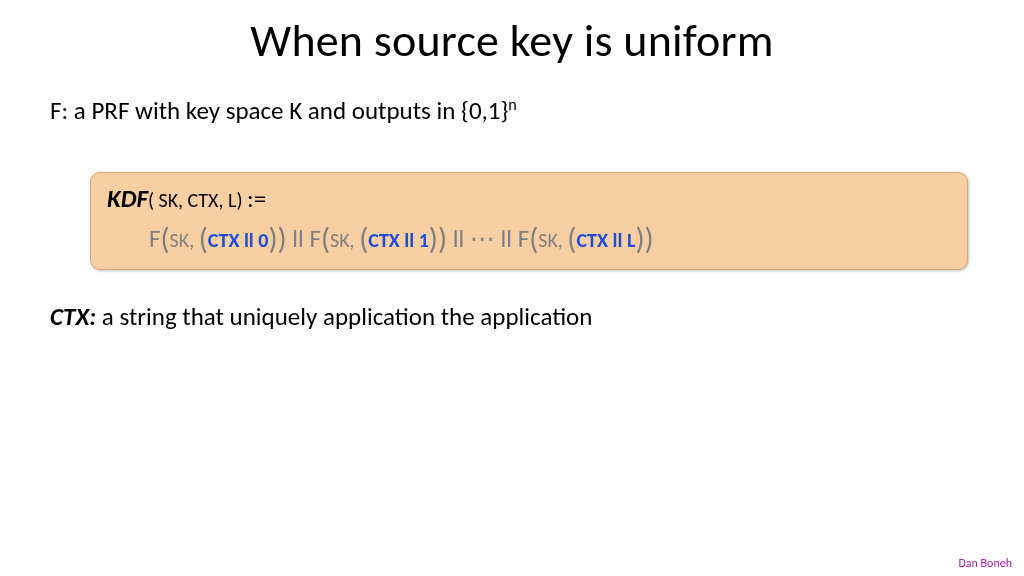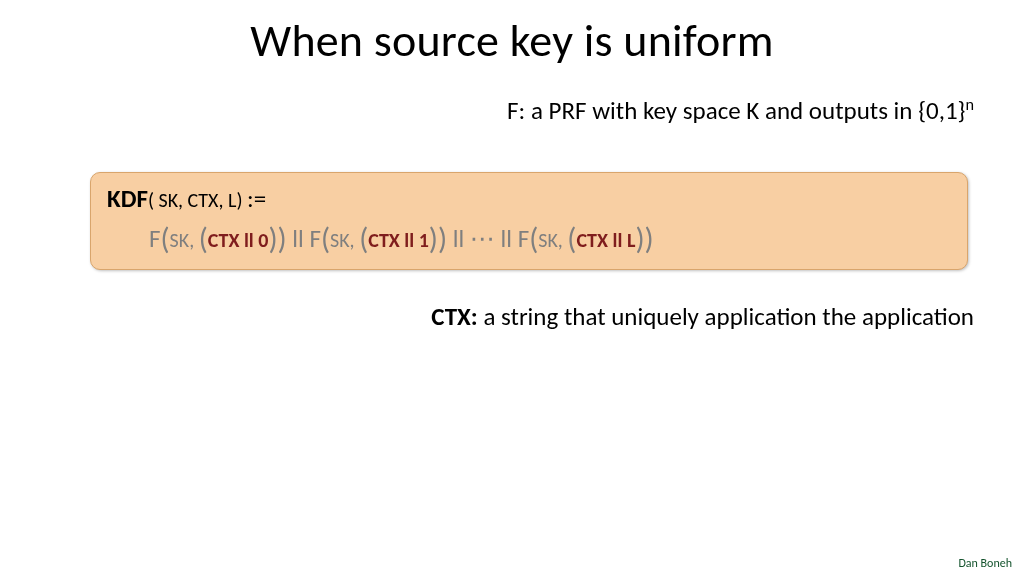--- a/index.html
+++ b/index.html
@@ -20,21 +20,20 @@
     font-size: 46px;
     font-weight: 400;
     text-align: center;
     margin-bottom: 26px;
     letter-spacing: 0.2px;
   }
   .line {
     font-size: 25px;
     line-height: 1.35;
     margin-bottom: 6px;
-    text-align: right;
   }
   .sup { font-size: 0.65em; vertical-align: super; }
   .gap-sm { height: 20px; }
   .gap-md { height: 14px; }
   .bullet {
     font-size: 25px;
     padding-left: 56px;
     position: relative;
     margin-bottom: 10px;
   }
@@ -56,30 +55,30 @@
   .f-line1 {
     font-size: 25px;
   }
   .f-line2 {
     font-size: 25px;
     padding-left: 42px;
     margin-top: 4px;
     white-space: nowrap;
   }
   .gray { color: #7F7F7F; }
-  .blue { color: #7f1d1d; font-weight: bold; }
-  .b { font-weight: bold; }
+  .blue { color: #1d4ed8; font-weight: bold; }
+  .b { font-weight: bold; font-style: italic; }
   .sm { font-size: 20px; text-align: center; }
   .big-op { font-size: 30px; position: relative; top: 2px; }
   .footer-author {
     position: absolute;
     right: 12px;
     bottom: 6px;
     font-size: 12px;
-    color: #14532d;
+    color: #a21caf;
   }
 </style>
 </head>
 <body>
 
 <div class="slide">
 
   <h1 class="title">When source key is uniform</h1>
 
   <div class="line">

